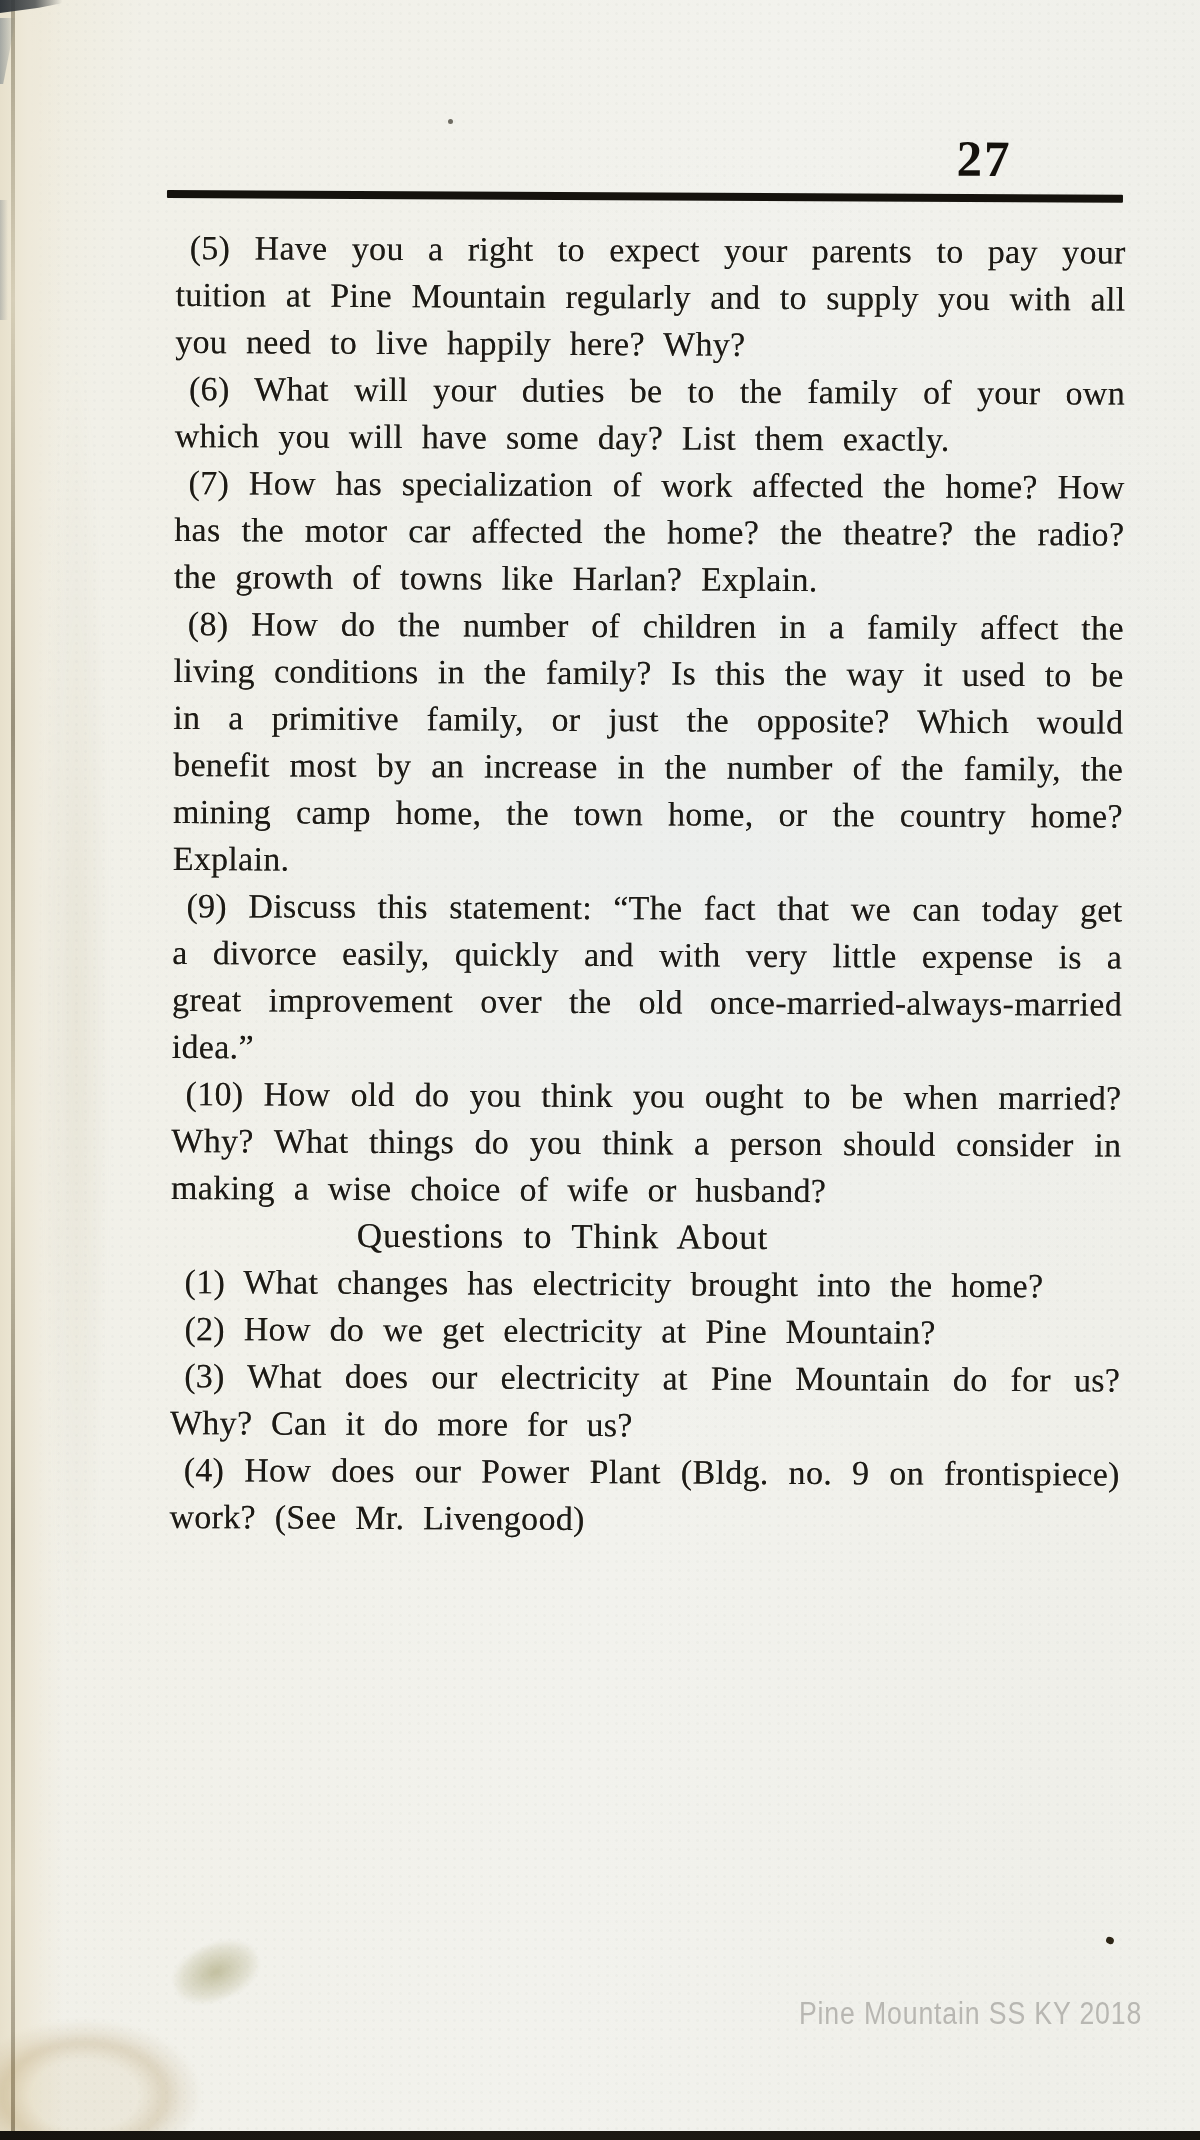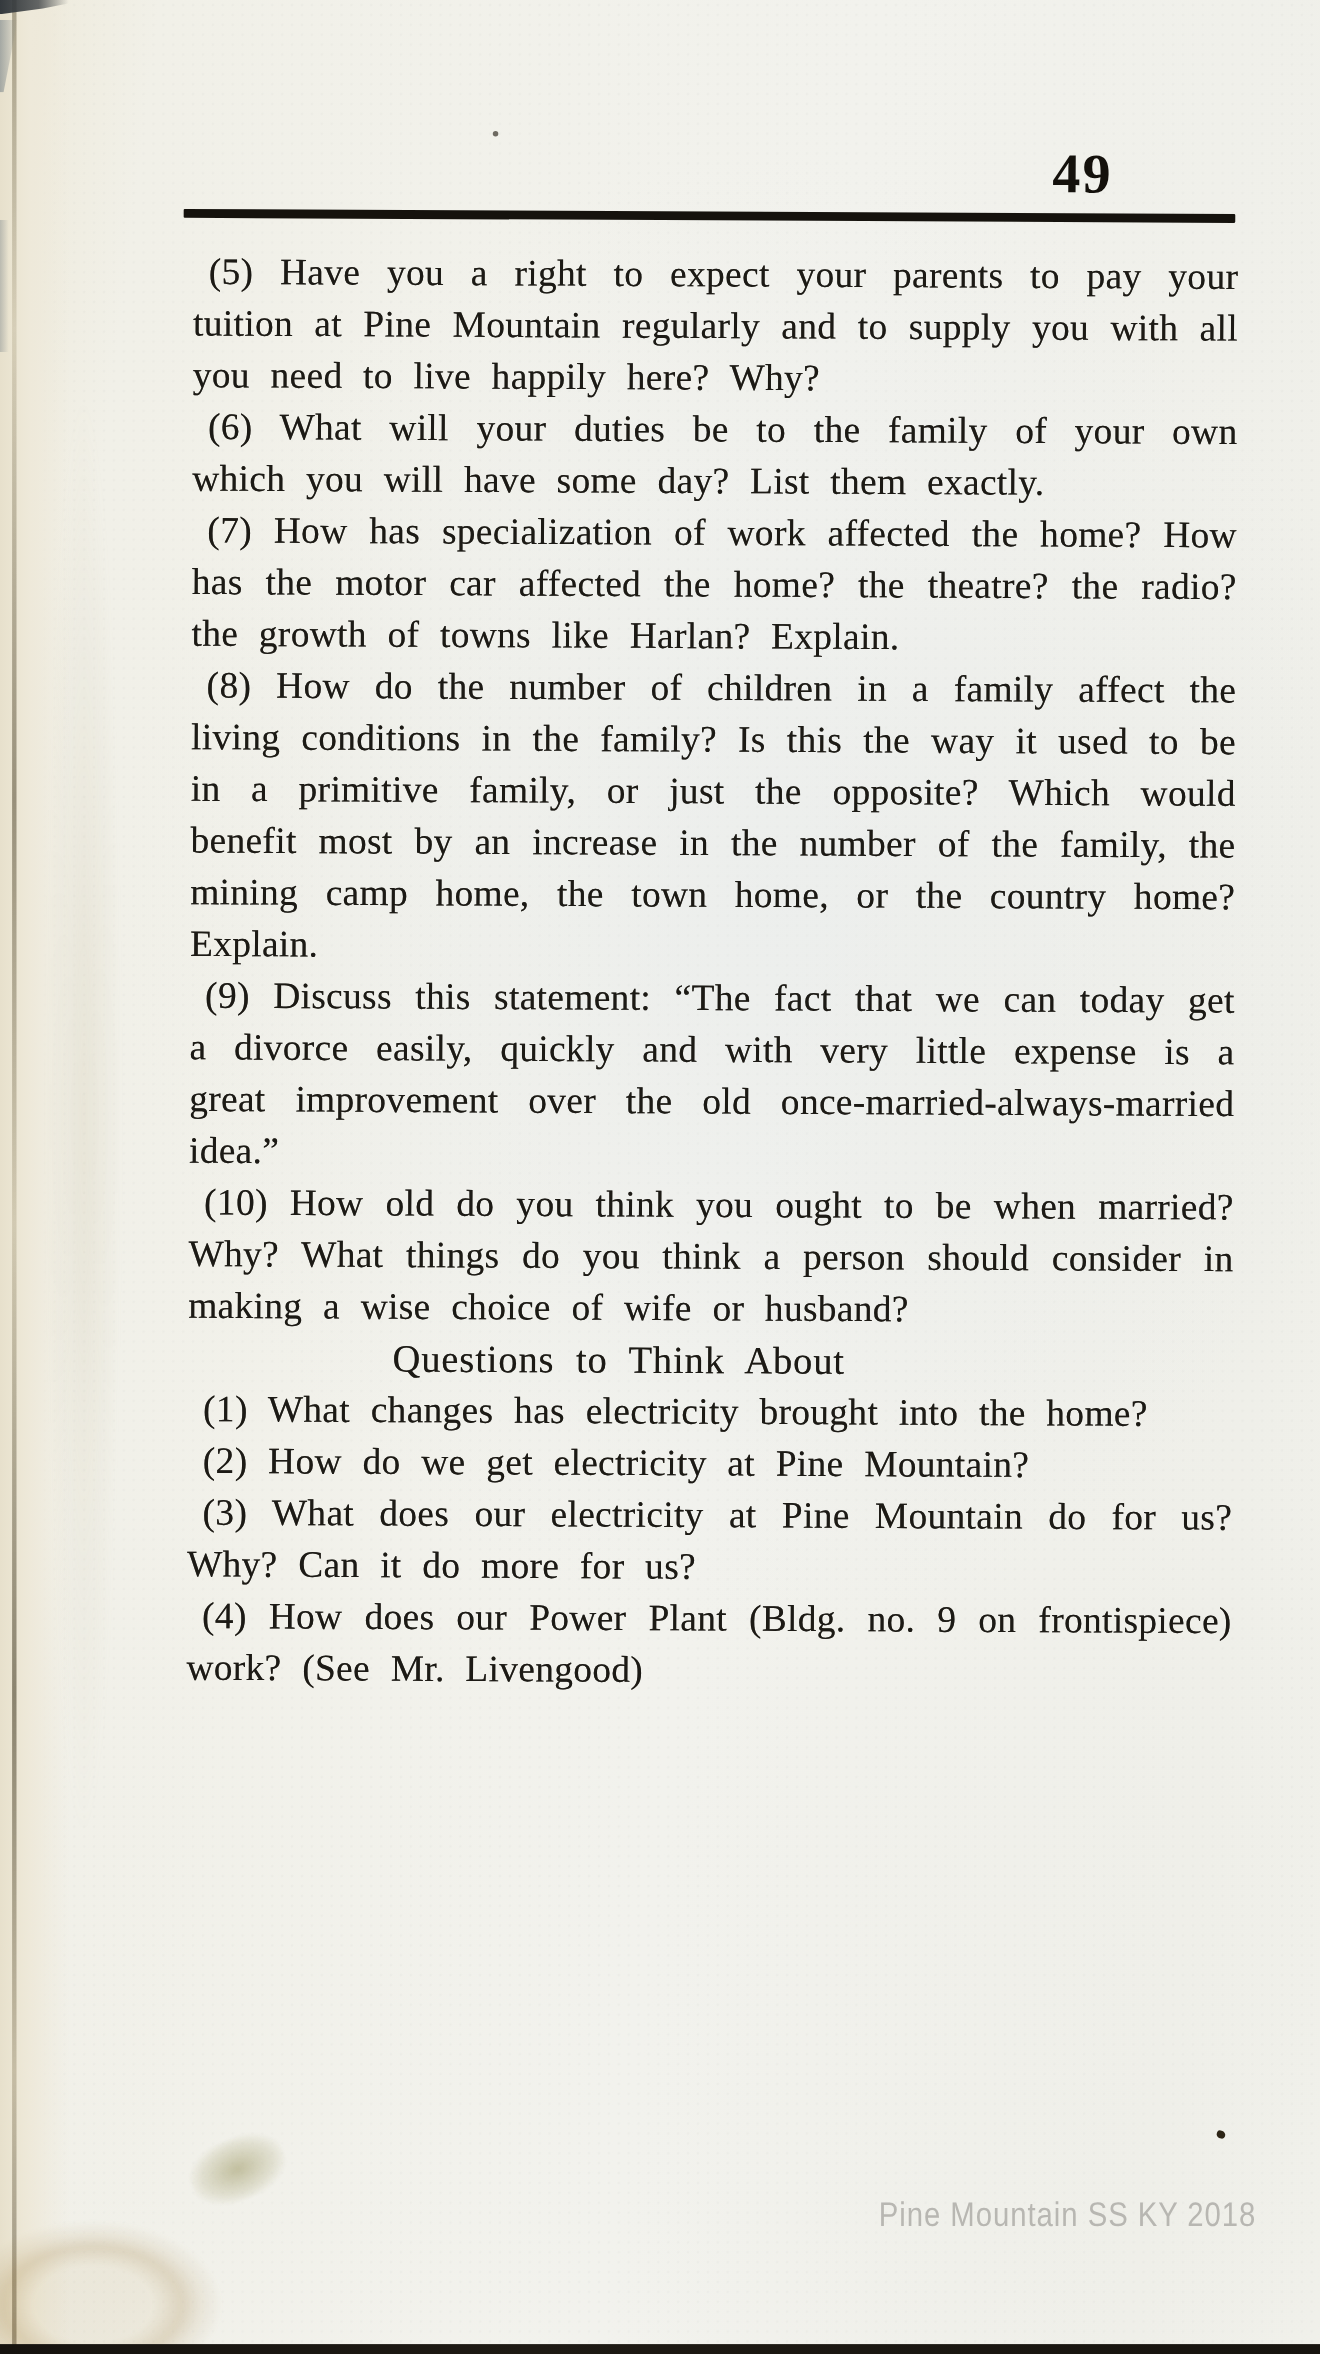--- a/index.html
+++ b/index.html
@@ -127,21 +127,21 @@
   <div class="binding-shadow-wide"></div>
   <div class="edge-sliver-top"></div>
   <div class="edge-gray-1"></div>
   <div class="edge-gray-2"></div>
   <div class="stain-bottom-left"></div>
   <div class="smudge"></div>
   <div class="speck-a"></div>
   <div class="speck-b"></div>
 
   <div class="print-layer">
-    <div class="page-number">49</div>
+    <div class="page-number">27</div>
     <div class="header-rule"></div>
 
     <div class="text-block">
       <p>(5) Have you a right to expect your parents to pay your tuition at Pine Mountain regularly and to supply you with all you need to live happily here? Why?</p>
       <p>(6) What will your duties be to the family of your own which you will have some day? List them exactly.</p>
       <p>(7) How has specialization of work affected the home? How has the motor car affected the home? the theatre? the radio? the growth of towns like Harlan? Explain.</p>
       <p>(8) How do the number of children in a family affect the living conditions in the family? Is this the way it used to be in a primitive family, or just the opposite? Which would benefit most by an increase in the number of the family, the mining camp home, the town home, or the coun­try home? Explain.</p>
       <p>(9) Discuss this statement: “The fact that we can today get a divorce easily, quickly and with very little expense is a great improvement over the old once-married-always-married idea.”</p>
       <p>(10) How old do you think you ought to be when married? Why? What things do you think a person should consider in making a wise choice of wife or husband?</p>
 

